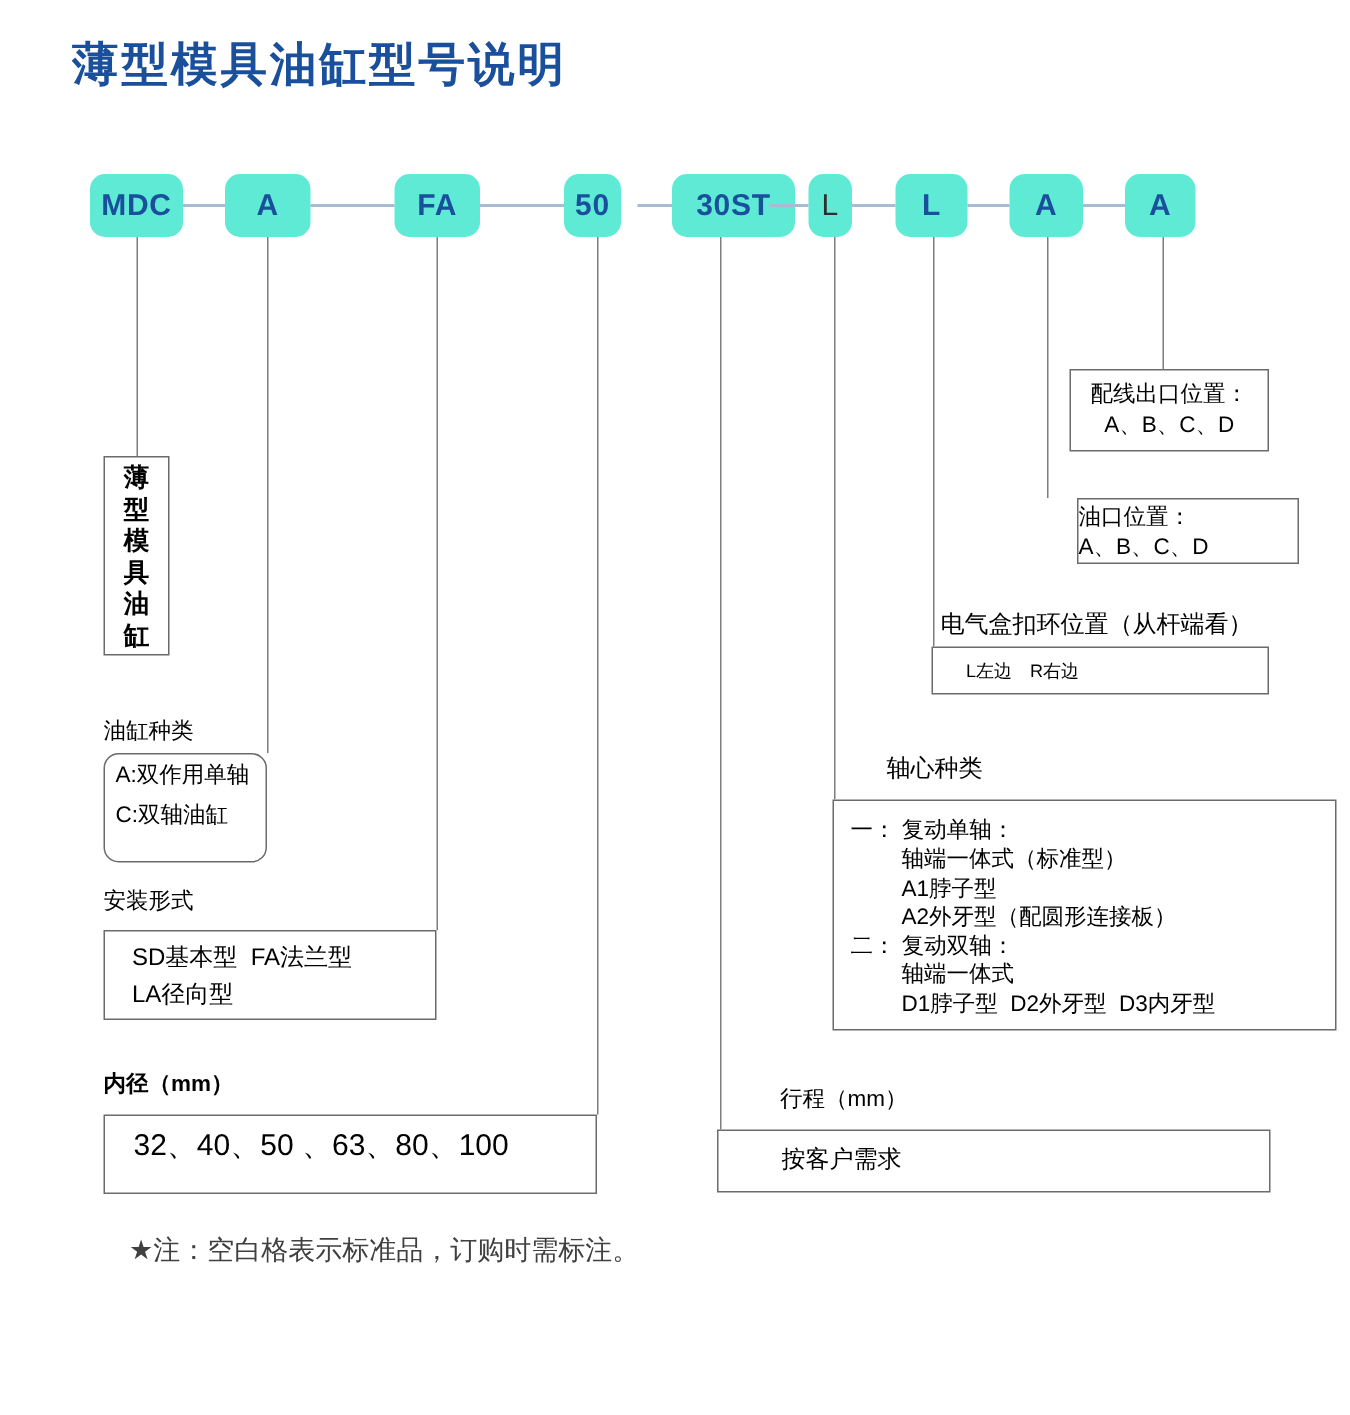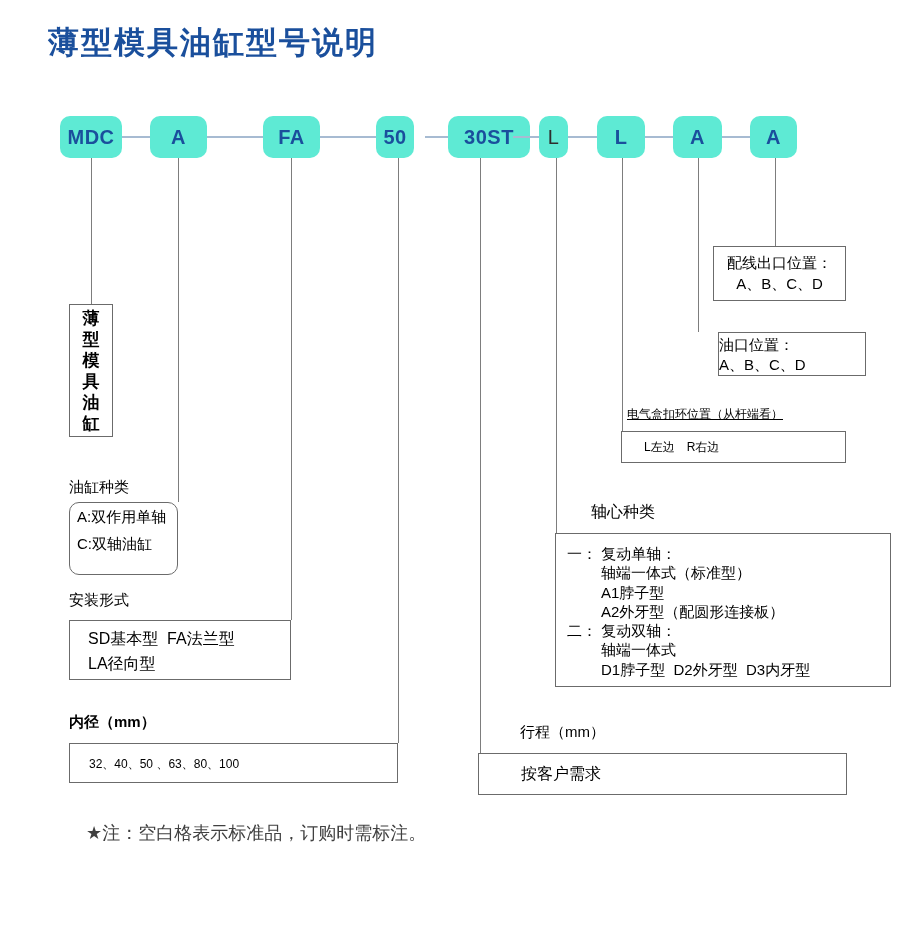--- a/index.html
+++ b/index.html
@@ -22,35 +22,35 @@
   .lbl{position:absolute;font-size:15px;color:#000;}
 
   .product-box{left:69px;top:304px;width:44px;height:133px;display:flex;align-items:center;
                justify-content:center;text-align:center;font-size:17px;line-height:21px;font-weight:bold;}
 
   .wiring-box{left:713px;top:246px;width:133px;height:55px;text-align:center;padding-top:5px;
               font-size:15px;line-height:21px;}
   .oil-box{left:698px;top:332px;width:148px;height:44px;padding-top:2px;
            font-size:15px;line-height:20px;margin-left:20px;}
 
-  .ring-label{left:627px;top:406px;font-size:12px;text-decoration:underline;}
+  .ring-label{left:627px;top:406px;font-size:16px;}
   .ring-box{left:621px;top:431px;width:225px;height:32px;line-height:30px;padding-left:22px;font-size:12px;}
 
   .shaft-label{left:591px;top:502px;font-size:16px;}
   .shaft-box{left:555px;top:533px;width:336px;height:154px;padding:10px 0 0 11px;font-size:15px;line-height:19.3px;}
   .shaft-box .ind{margin-left:34px;}
 
   .ct-label{left:69px;top:478px;}
   .ct-box{left:69px;top:502px;width:109px;height:73px;padding:0 0 0 7px;font-size:15px;line-height:27px;border-radius:10px;}
 
   .mt-label{left:69px;top:591px;}
   .mt-box{left:69px;top:620px;width:222px;height:60px;padding:5px 0 0 18px;font-size:16px;line-height:25px;}
 
   .bore-label{left:69px;top:713px;font-weight:bold;}
-  .bore-box{left:69px;top:743px;width:329px;height:40px;line-height:41px;padding-left:19px;font-size:12px;}
+  .bore-box{left:69px;top:743px;width:329px;height:53px;line-height:41px;padding-left:19px;font-size:20px;}
 
   .stroke-label{left:520px;top:723px;}
   .stroke-box{left:478px;top:753px;width:369px;height:42px;line-height:40px;padding-left:42px;font-size:16px;}
 
   .note{position:absolute;left:58px;top:821px;font-size:18px;color:#404040;margin-left:28px;}
 </style>
 </head>
 <body>
 
 <div class="canvas">

